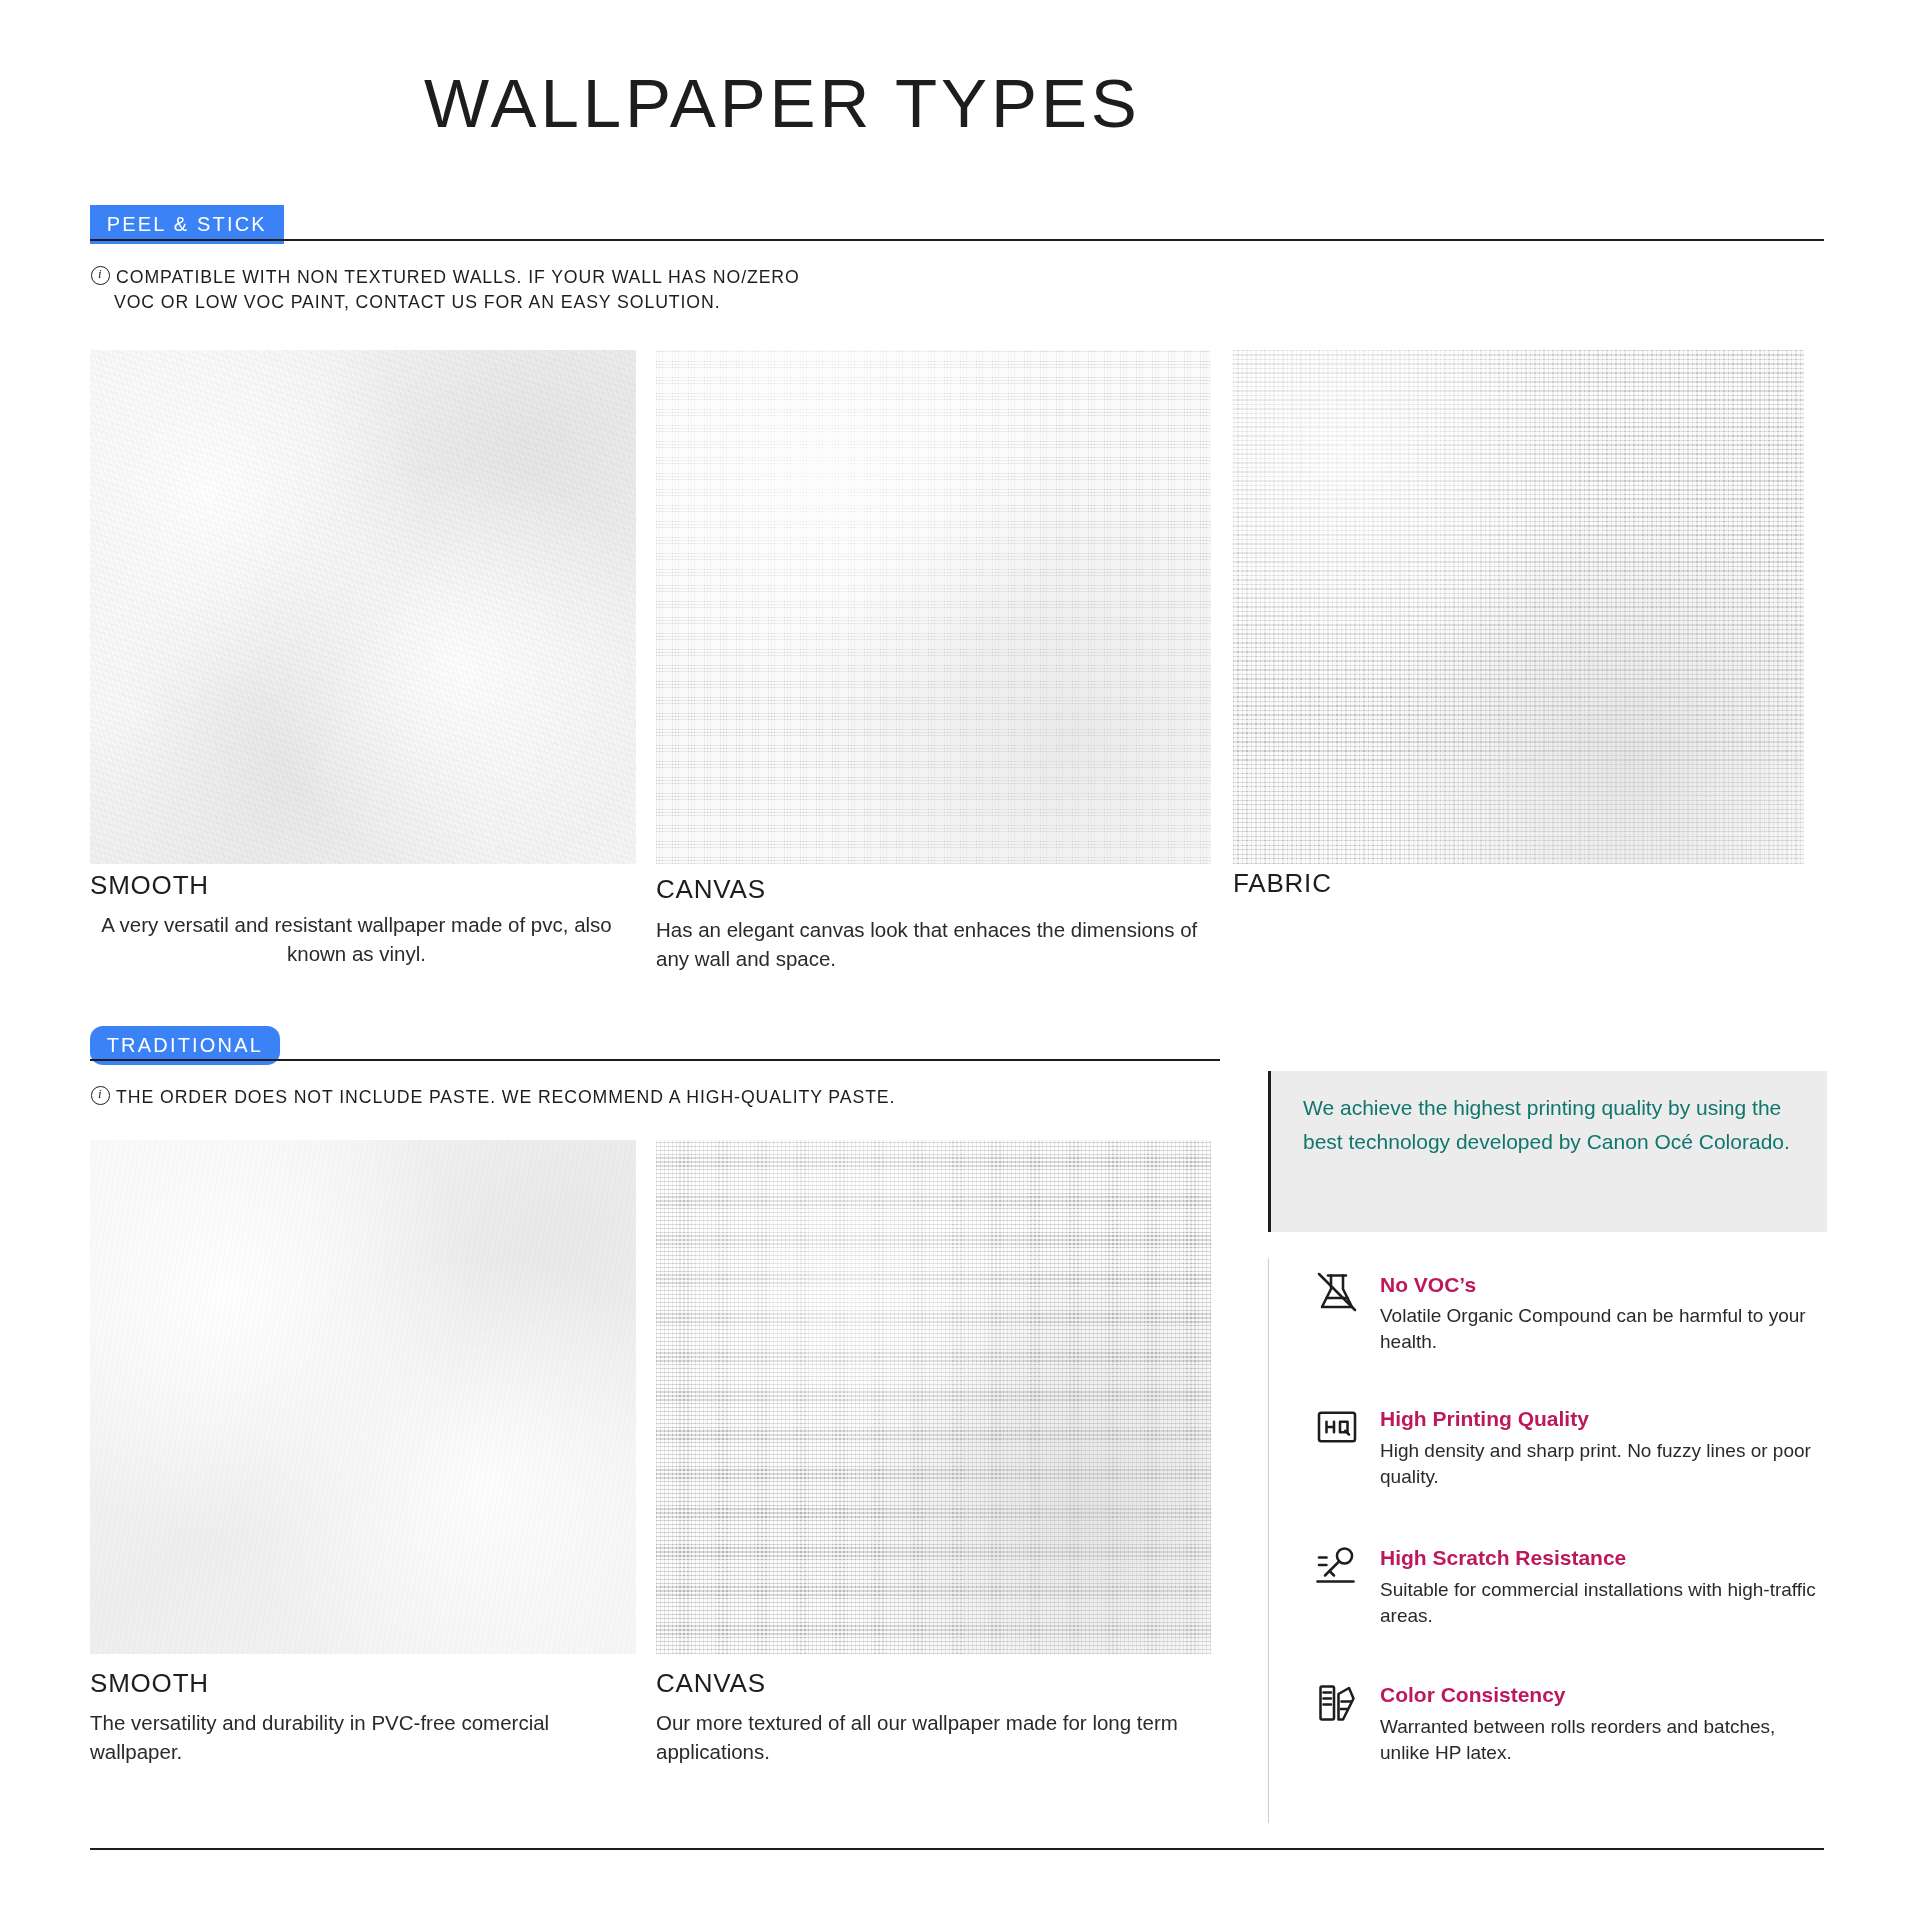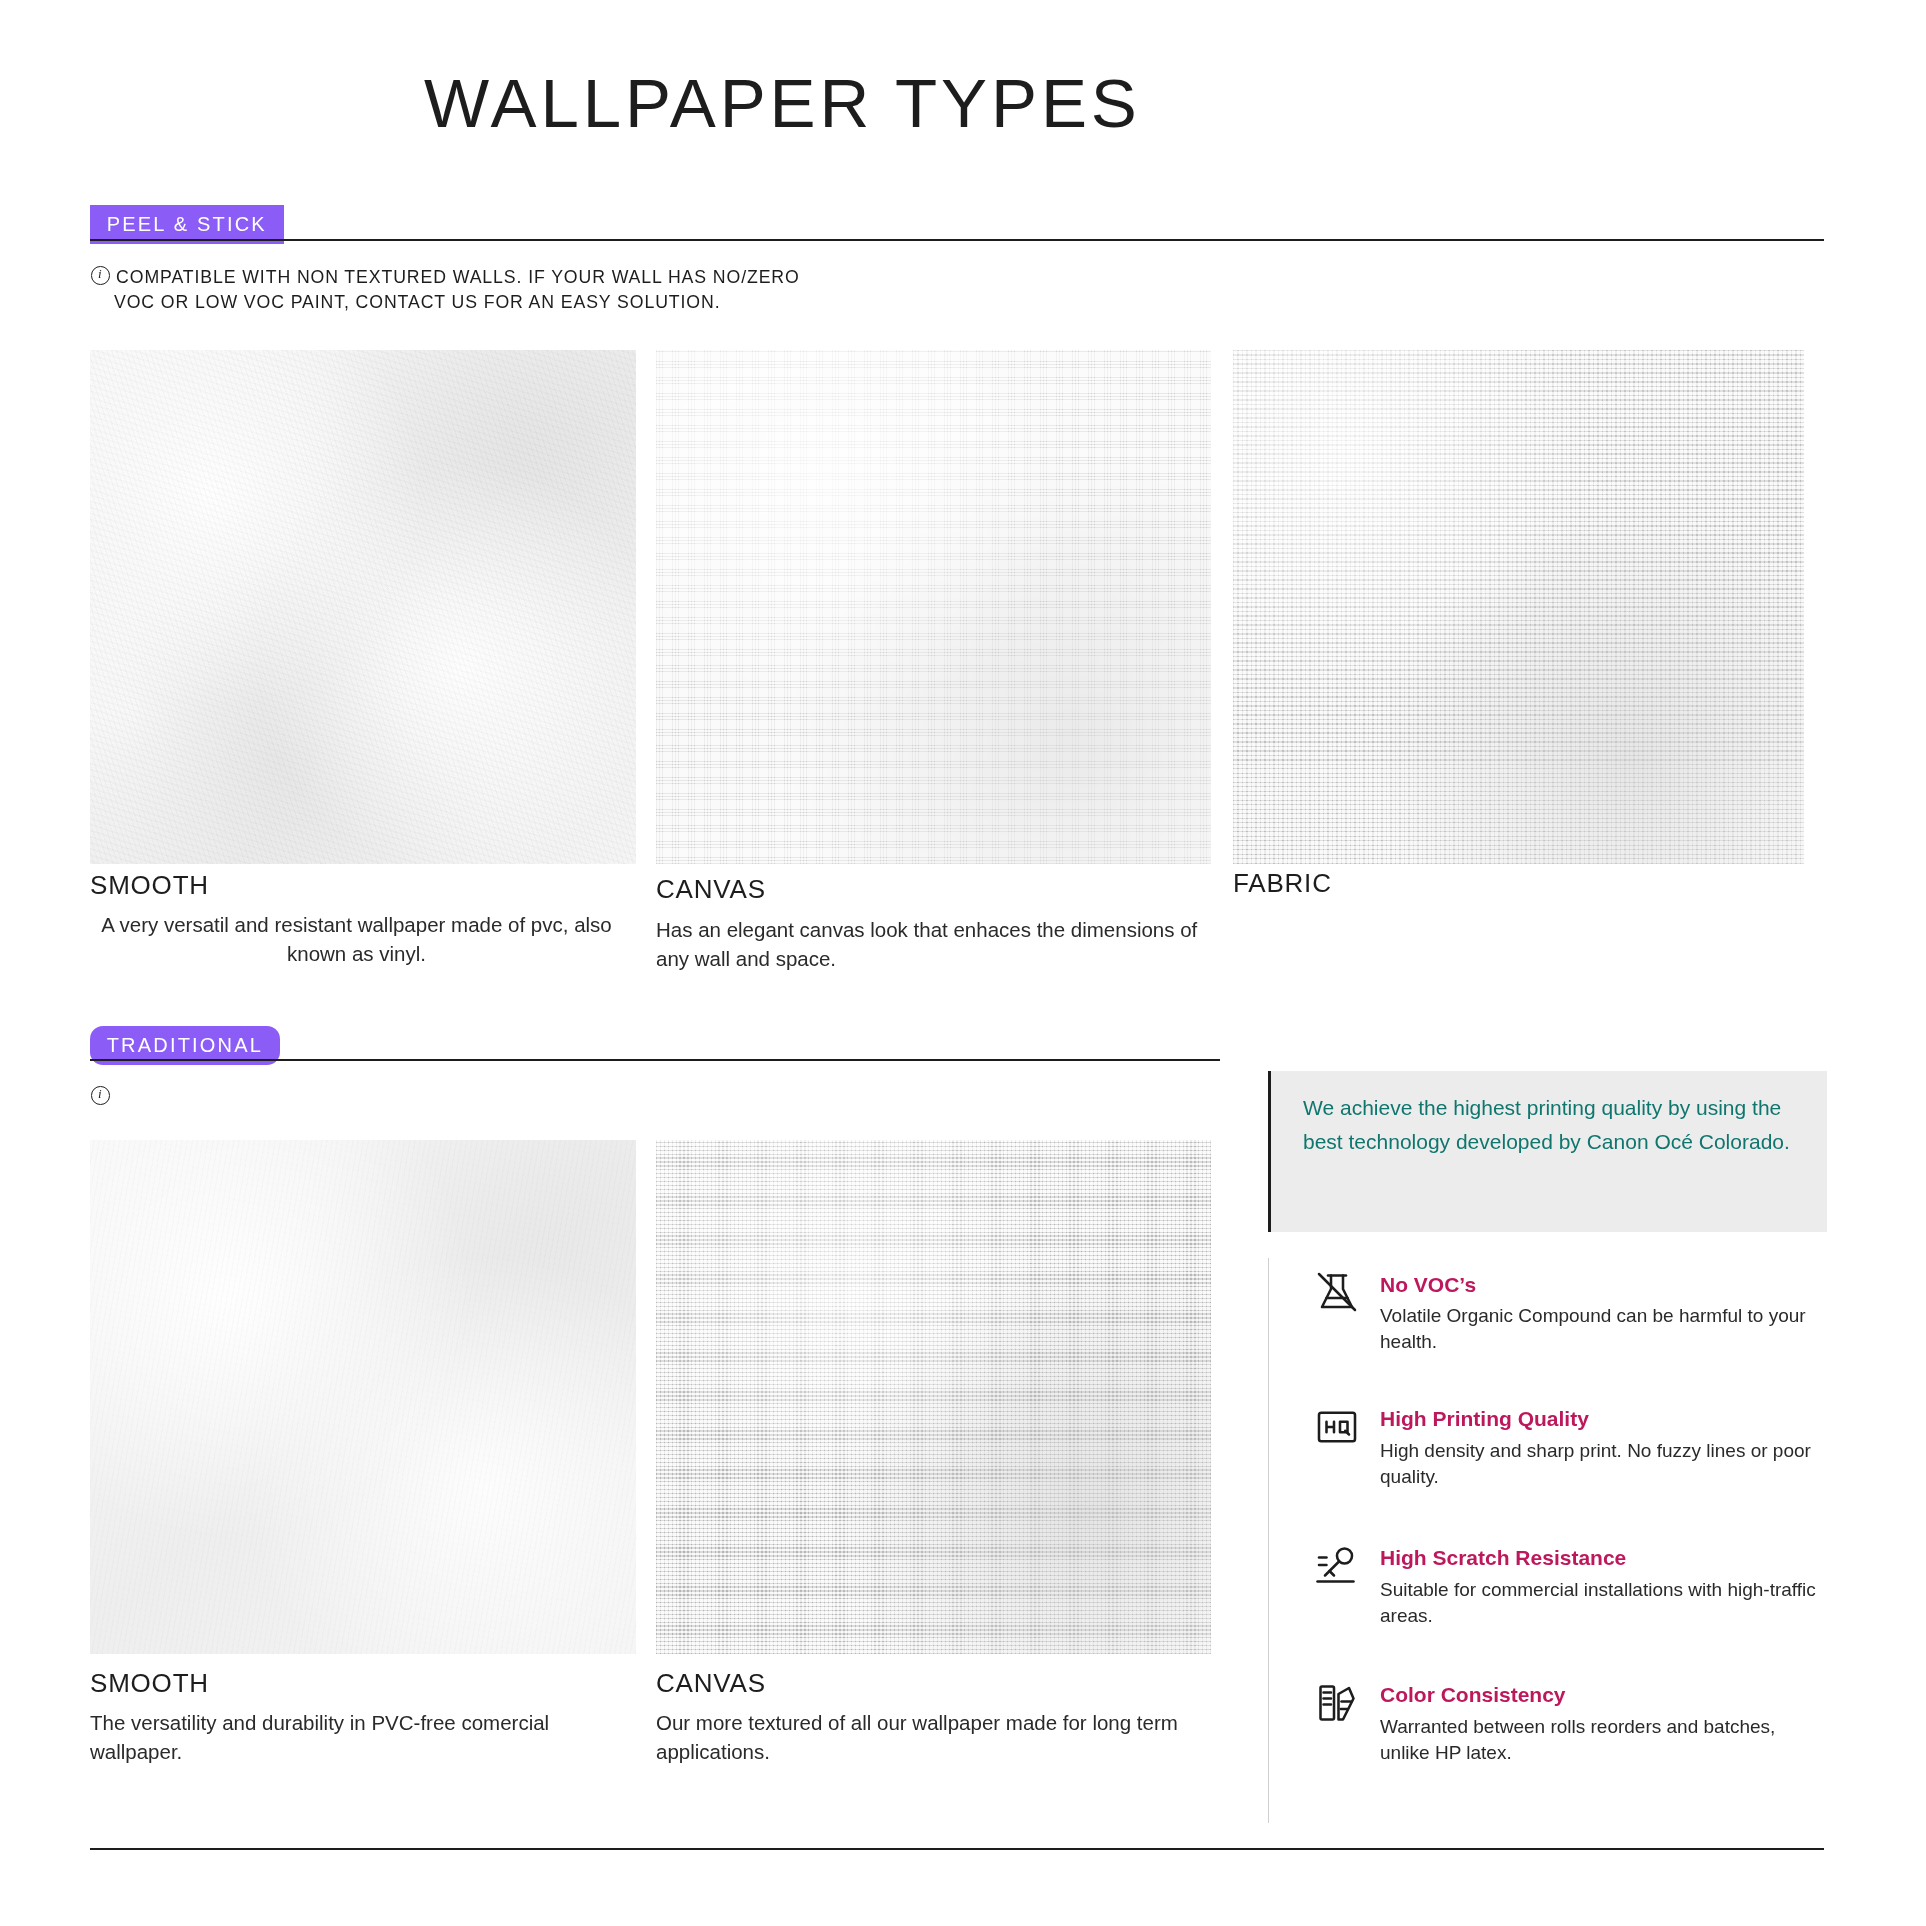--- a/index.html
+++ b/index.html
@@ -31,21 +31,21 @@
     font-size: 69px;
     letter-spacing: 3.9px;
     font-weight: 300;
     color: #1d1d1d;
     white-space: nowrap;
   }
 
   
   .section-bar {
     position: absolute;
-    background: #8b5cf6;
+    background: #3b82f6;
     color: #ffffff;
     font-size: 20px;
     letter-spacing: 2.2px;
     font-weight: 500;
     padding: 7.7px 16.7px 8.3px 16.7px;
     box-sizing: border-box;
     white-space: nowrap;
   }
   .section-rule {
     position: absolute;
@@ -275,21 +275,21 @@
 
   <div class="cap-title" style="left:656px; top:874px;">CANVAS</div>
   <div class="cap-desc" style="left:656px; top:915px; width:552px;">Has an elegant canvas look that enhaces the dimensions of any wall and space.</div>
 
   <div class="cap-title" style="left:1233px; top:868px;">FABRIC</div>
 
   <div class="section-bar" style="left:90px; top:1026px;border-radius:13px;">TRADITIONAL</div>
   <div class="section-rule" style="left:90px; top:1059px; width:1130px;"></div>
 
   <div class="note" style="left:91px; top:1085px; width:1091px;">
-    <span class="i-badge"></span>
+    <span class="i-badge"></span><span>THE ORDER DOES NOT INCLUDE PASTE. WE RECOMMEND A HIGH-QUALITY PASTE.</span>
   </div>
 
   <div class="swatch" style="left:90px; top:1140px; width:546px; height:514px;">
     <div class="tex tex-trad-smooth"></div>
   </div>
   <div class="swatch" style="left:656px; top:1140px; width:555px; height:514px;">
     <div class="tex tex-trad-canvas"></div>
   </div>
 
   <div class="cap-title" style="left:90px; top:1668px;">SMOOTH</div>

